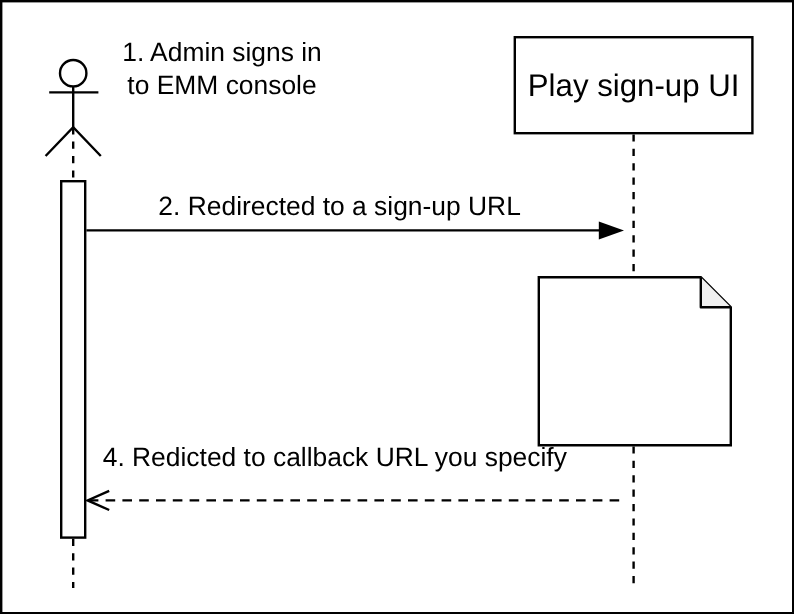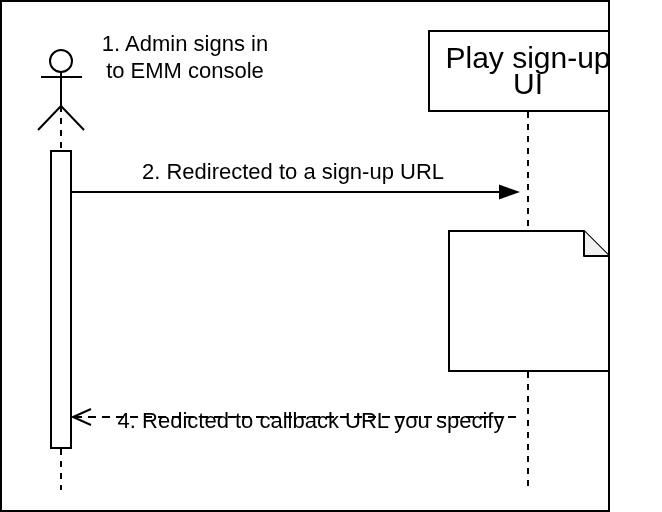--- a/index.html
+++ b/index.html
@@ -2,21 +2,21 @@
 <html><head>
 <meta charset="utf-8">
 <style>
   html, body {
     margin: 0;
     padding: 0;
     background: #ffffff;
   }
   .stage {
     position: relative;
-    width: 610px;
+    width: 662px;
     height: 512px;
     background: #ffffff;
     font-family: "Liberation Sans", sans-serif;
     color: #000000;
     overflow: hidden;
   }
   .frame {
     position: absolute;
     inset: 0;
     border: 2px solid #000000;
@@ -37,29 +37,28 @@
     position: absolute;
     font-size: 22px;
     line-height: 26px;
     color: #000000;
     text-align: center;
     white-space: pre-line;
     width: max-content;
   }
   .label.centered-x { transform: translateX(-50%); }
   .actor-label { left: 185px; top: 30px; line-height: 27px; }
-  .message-2-label { left: 293px; top: 159px; }
-  .message-4-label { left: 279px; top: 408px; margin-left: 32px; }
+  .message-2-label { left: 283px; top: 159px; }
+  .message-4-label { left: 279px; top: 368px; }
   .box-label {
     position: absolute;
     display: flex;
     align-items: center;
     justify-content: center;
-    font-size: 30px;
-    text-align: center;
+    font-size: 26px;
     white-space: pre-line;
   }
   .participant-label { left: 428px; top: 30px; width: 200px; height: 82px; line-height: 26px; }
   .note-label { left: 448px; top: 230px; width: 162px; height: 142px; line-height: 25px; }
 </style>
 </head>
 <body>
 
 <div class="stage">
 

